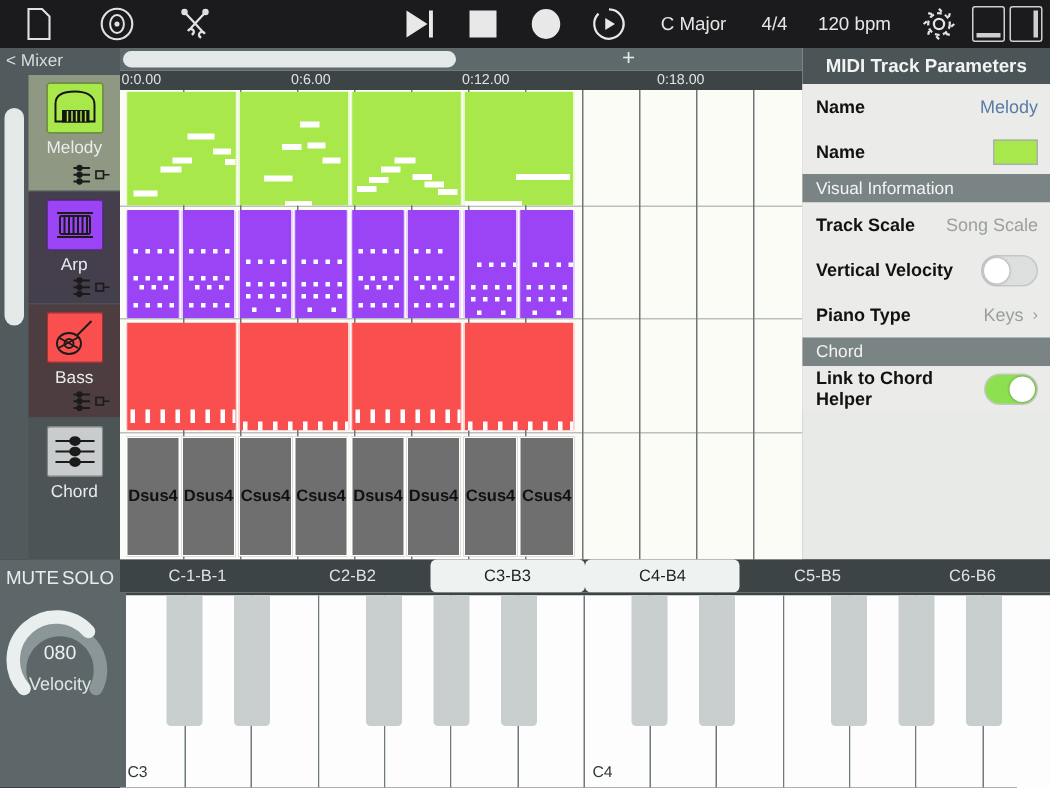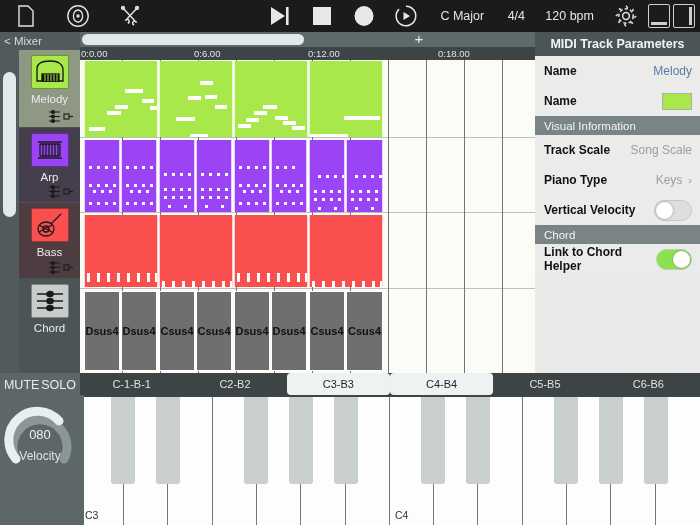--- a/index.html
+++ b/index.html
@@ -631,29 +631,29 @@
     </div>
 
     <div class="rp-sec">
       <span>Visual Information</span>
     </div>
     <div class="rp-row">
       <span class="rp-key">Track Scale</span>
       <span class="rp-val dim">Song Scale</span>
     </div>
     <div class="rp-row">
-      <span class="rp-key">Piano Type</span>
-      <span class="rp-val dim">Keys</span>
-      <span class="chev">›</span>
-    </div>
-    <div class="rp-row">
       <span class="rp-key">Vertical Velocity</span>
       <span class="toggle off">
           <span class="knob"></span>
         </span>
+    </div>
+    <div class="rp-row">
+      <span class="rp-key">Piano Type</span>
+      <span class="rp-val dim">Keys</span>
+      <span class="chev">›</span>
     </div>
 
     <div class="rp-sec">
       <span>Chord</span>
     </div>
     <div class="rp-row">
       <span class="rp-key">Link to Chord Helper</span>
       <span class="toggle on" style="background:#8de04f;">
           <span class="knob"></span>
         </span>

